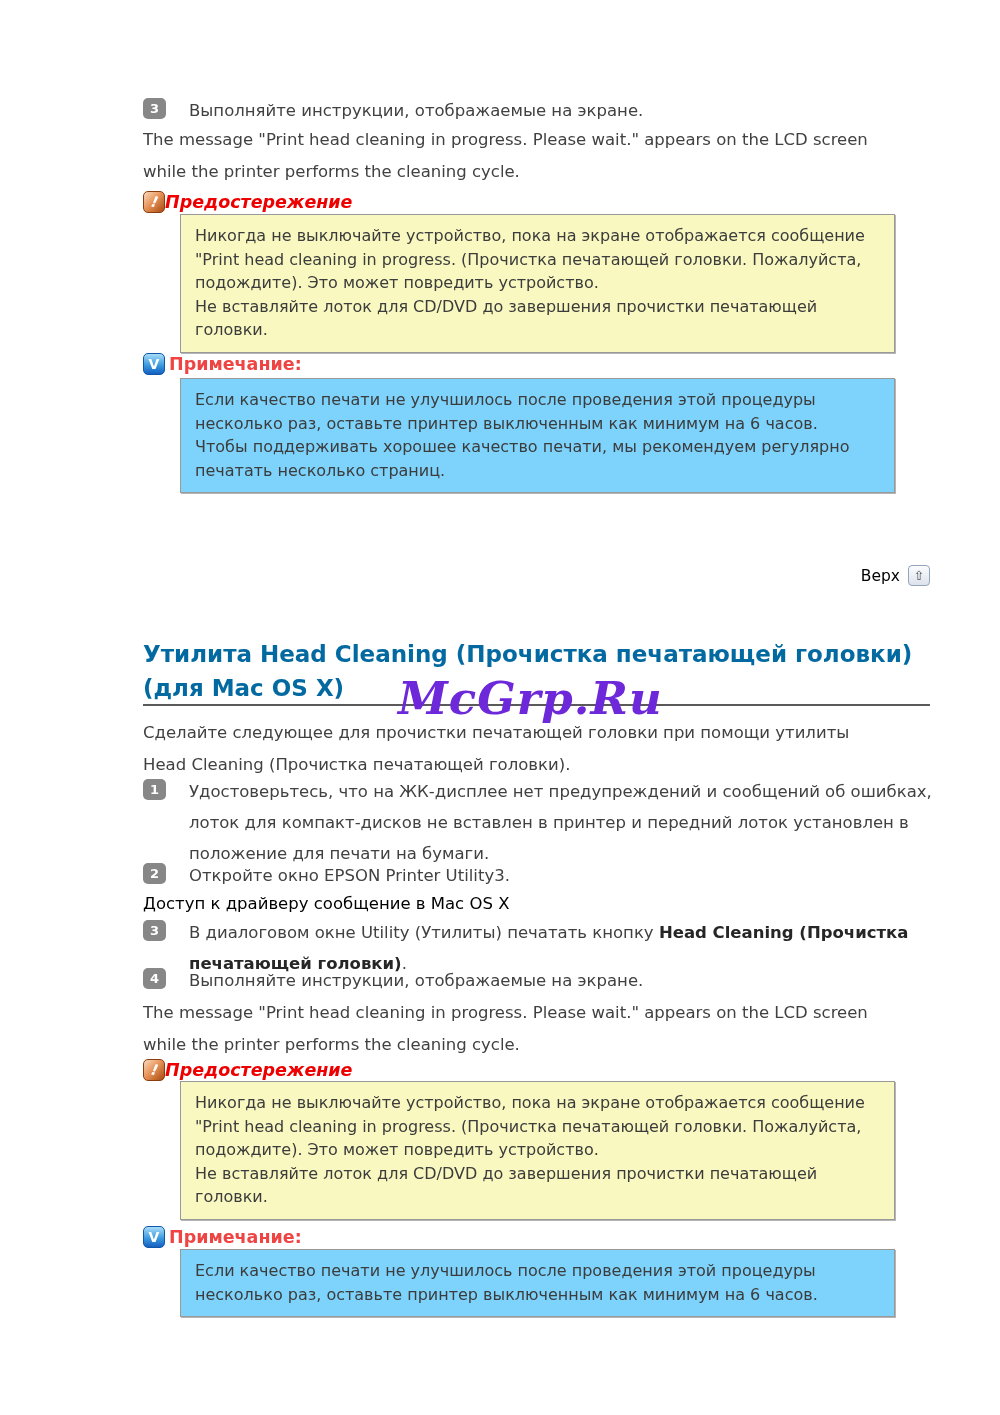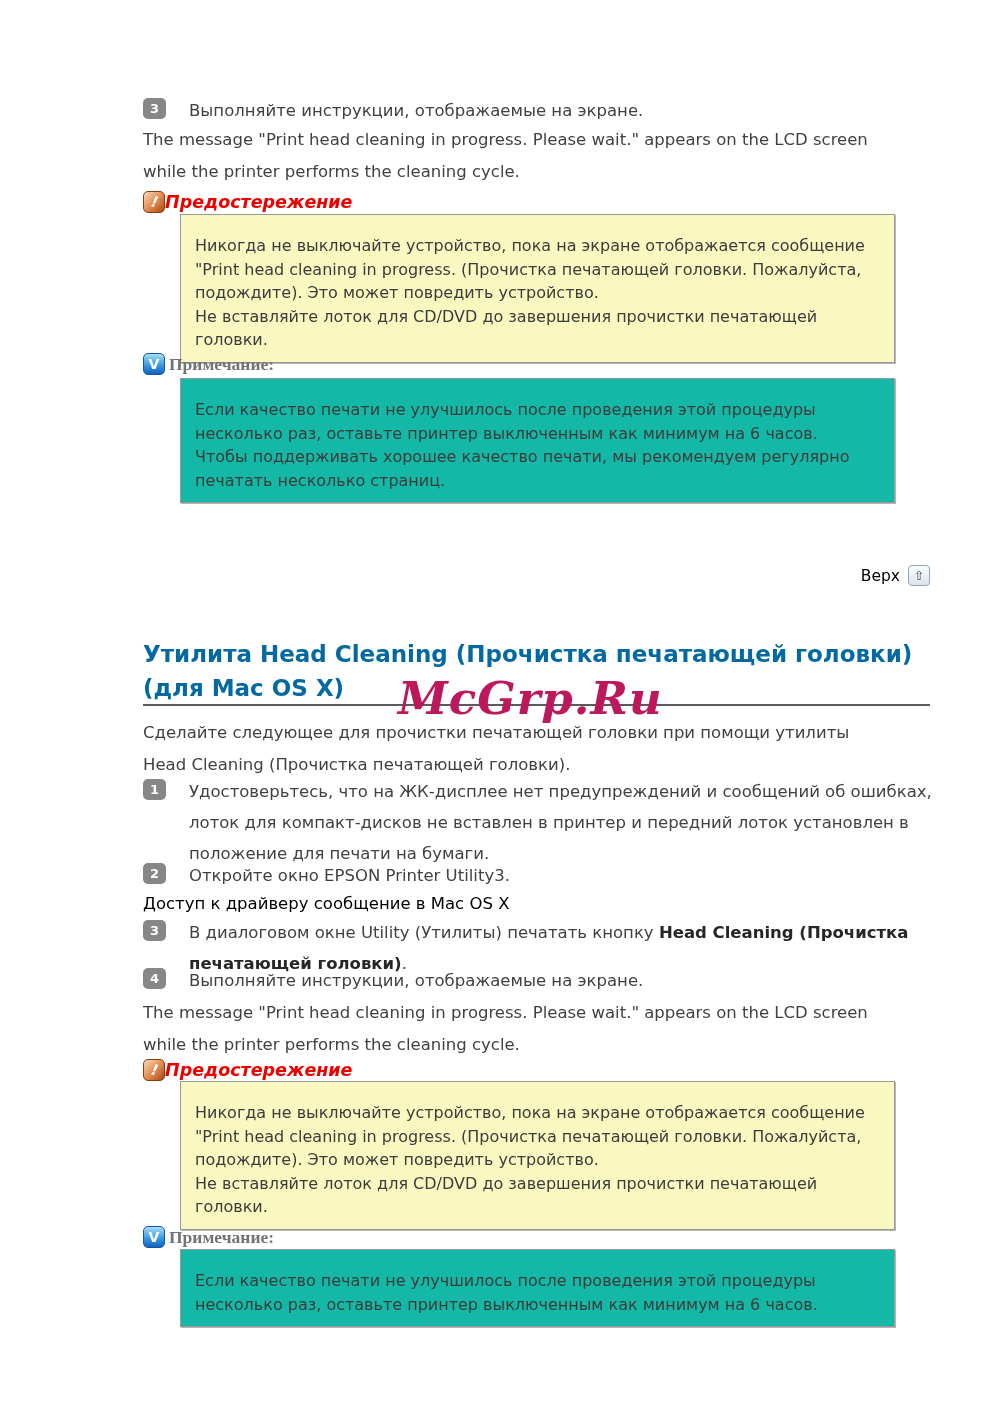--- a/index.html
+++ b/index.html
@@ -30,51 +30,51 @@
   .caution-icon{
     background:linear-gradient(135deg,#f7dcc0 0%,#e8955a 45%,#a84a12 100%);
     border:1px solid #8b3c0e;box-sizing:border-box;
   }
   .caution-icon .excl{font-style:italic;font-size:15px;transform:rotate(12deg);line-height:1;}
   .note-icon{
     background:linear-gradient(180deg,#a8ddf8 0%,#3d9be0 55%,#1460c0 100%);
     border:1px solid #0f56a8;box-sizing:border-box;font-size:14px;
   }
   .caution-title{font-size:17.5px;font-weight:bold;color:#ee0000;font-style:italic;}
-  .note-title{margin-left:4px;font-size:17.5px;font-weight:bold;color:#737373;font-family:Liberation Serif, serif;}
+  .note-title{margin-left:4px;font-size:17.5px;font-weight:bold;color:#ef4444;}
 
   
   .box{
     left:180px;width:715px;box-sizing:border-box;
     border:1px solid #999999;box-shadow:1px 1px 0 rgba(90,90,90,0.45);
-    padding:19px 14px 10px 14px;font-size:16px;line-height:23.5px;color:#3c3c3c;
+    padding:9px 14px 10px 14px;font-size:16px;line-height:23.5px;color:#3c3c3c;
   }
   .box.yellow{background:#f8f8c0;}
-  .box.blue{background:#14b8a6;}
+  .box.blue{background:#7dd3fc;}
 
   
   .toprow{width:787px;display:flex;justify-content:flex-end;align-items:center;}
   .link{color:#000000;text-decoration:none;cursor:pointer;}
   .toprow .link{font-size:15.5px;margin-right:8px;}
   .up-btn{
     width:20px;height:19px;border:1px solid #93a4bb;border-radius:4px;
     background:linear-gradient(180deg,#fbfcfe 0%,#dde3ec 100%);
     display:flex;align-items:center;justify-content:center;
     font-size:13px;color:#555555;cursor:pointer;
   }
 
   .heading{
     margin:0;font-size:23px;font-weight:bold;line-height:34px;color:#0369a1;width:790px;
   }
   .rule{width:787px;height:0;border-top:2px solid #5a5a5a;}
 
   .watermark{
     position:absolute;left:398px;top:672px;z-index:5;
     font-family:"DejaVu Serif","Liberation Serif",serif;font-style:italic;font-weight:bold;
-    font-size:45px;color:#be185d;letter-spacing:1px;
+    font-size:45px;color:#6d28d9;letter-spacing:1px;
   }
 
   .driver-link{font-size:16.5px;line-height:26px;}
   .bold-seg{font-weight:bold;color:#262626;}
 </style>
 </head>
 <body>
 
 <div class="page">
 

